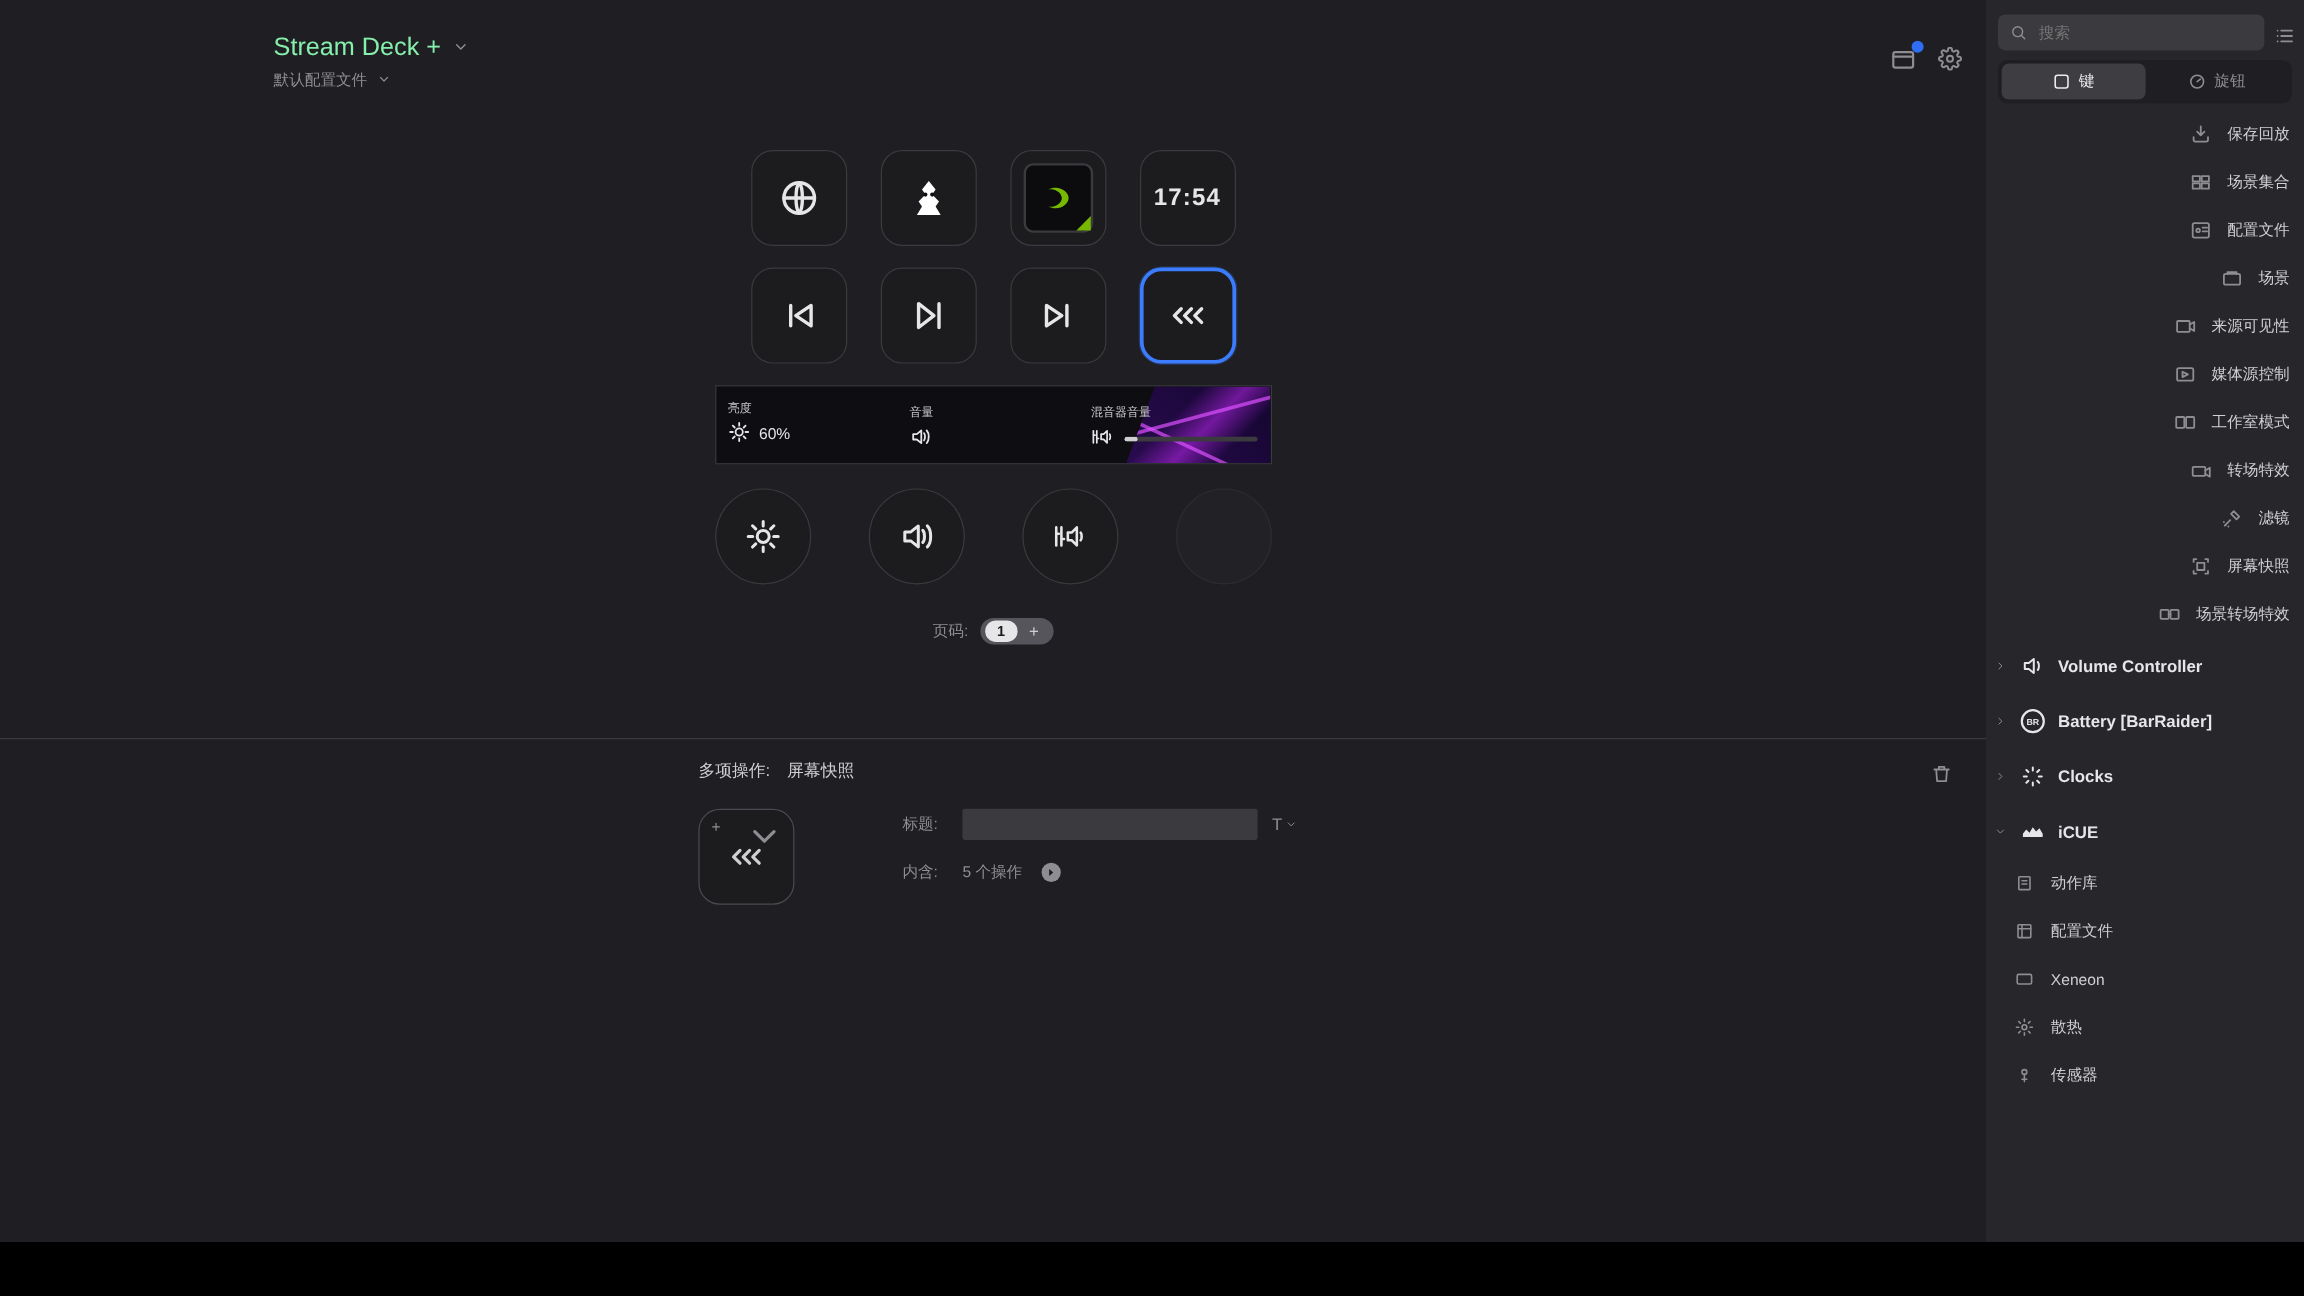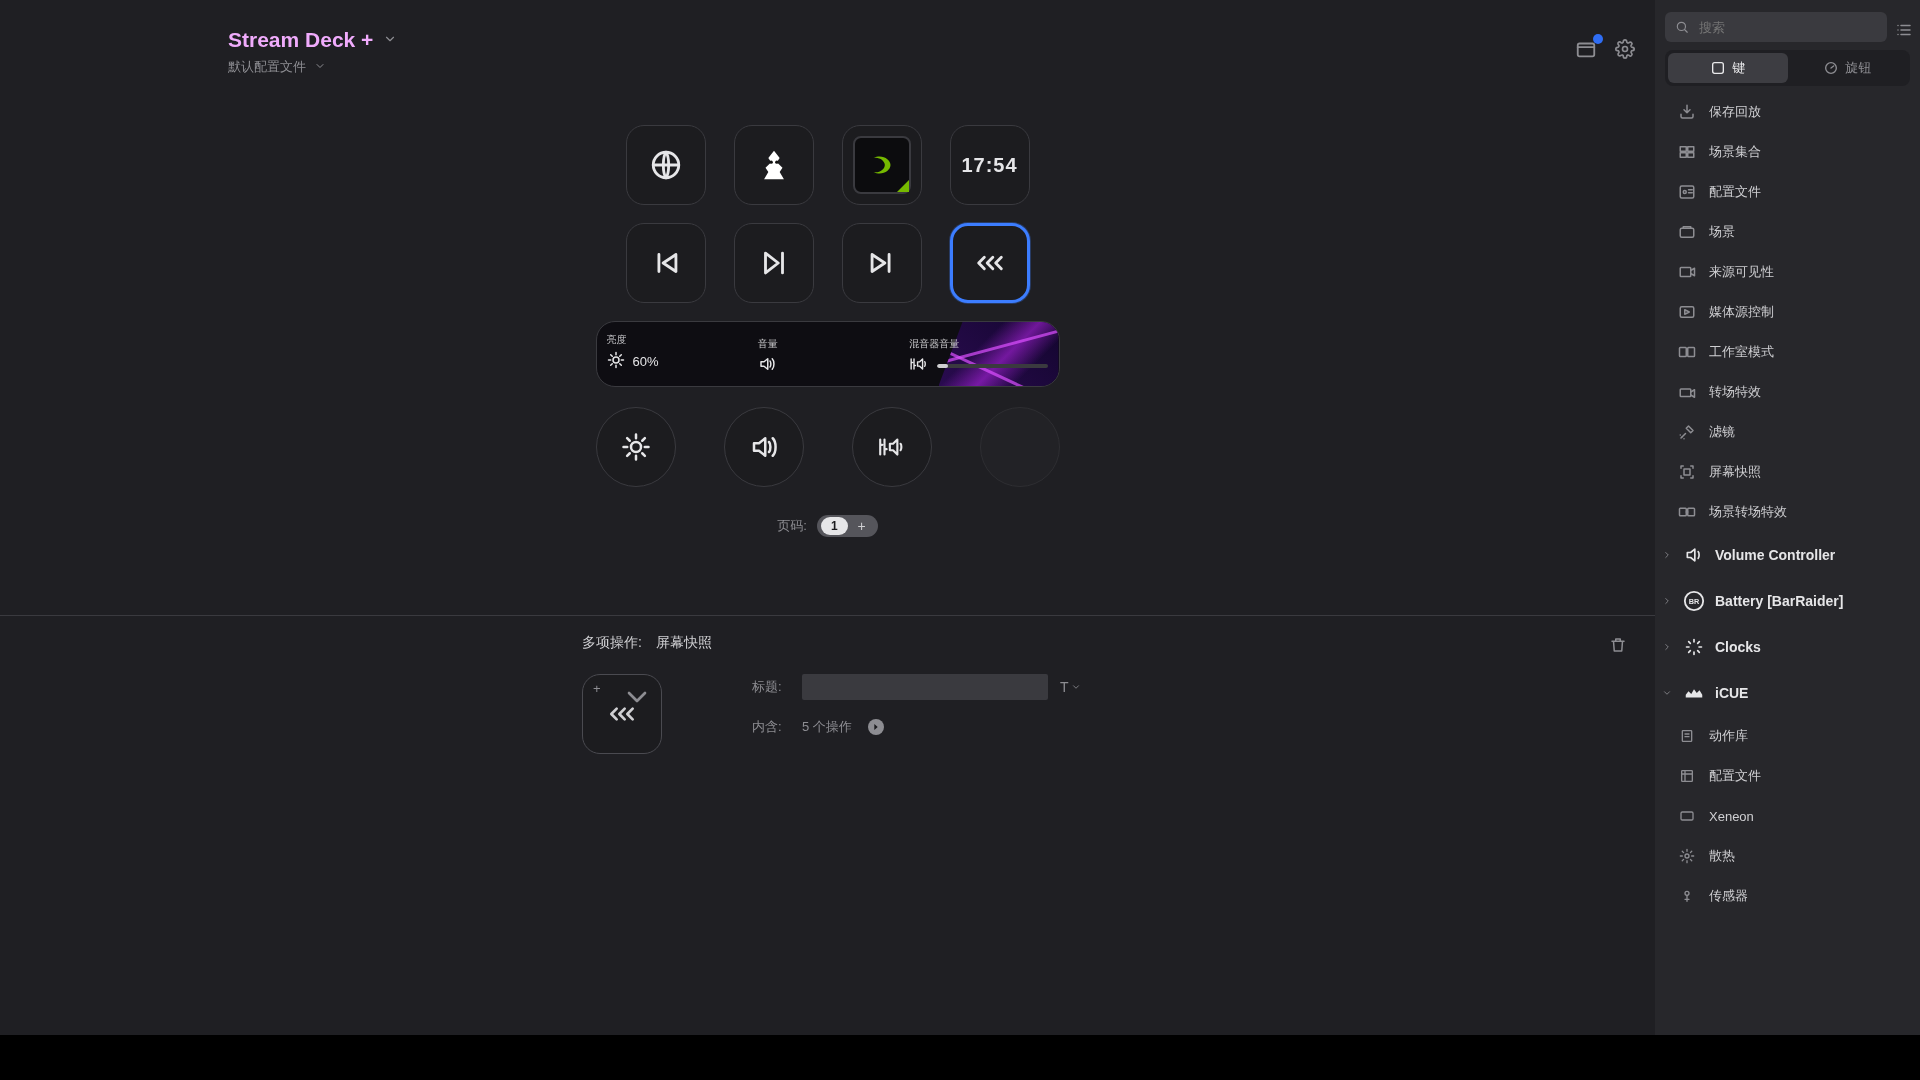--- a/index.html
+++ b/index.html
@@ -18,38 +18,38 @@
     --divider:#3a3a3f;
   }
   *{box-sizing:border-box;}
   html,body{margin:0;padding:0;width:1920px;height:1080px;background:#000;overflow:hidden;}
   body{font-family:"Segoe UI","Microsoft YaHei",Arial,sans-serif;font-size:13px;color:var(--fg);}
   #app{position:relative;width:1920px;height:1080px;background:var(--bg);}
 
   
   .hdr{position:absolute;left:0;top:0;right:265px;height:95px;padding:28px 0 0 228px;}
   .title-row{display:flex;align-items:center;gap:10px;}
-  .title{font-size:21px;font-weight:700;color:#f0abfc;}
+  .title{font-size:21px;font-weight:400;color:#86efac;}
   .chev{display:inline-block;color:var(--fg-dim);}
   .profile-row{margin-top:6px;display:flex;align-items:center;gap:8px;color:var(--fg-dim);font-size:13px;}
   .hdr-icons{position:absolute;right:20px;top:38px;display:flex;align-items:center;gap:18px;color:var(--fg-dim);}
   .badge-dot{position:relative;}
   .badge-dot::after{content:"";position:absolute;top:-4px;right:-6px;width:10px;height:10px;border-radius:50%;background:var(--accent);}
 
   
   .canvas{position:absolute;left:0;top:95px;right:265px;bottom:465px;}
   .keys-wrap{position:absolute;left:50%;transform:translateX(-50%);top:30px;}
   .key-grid{display:grid;grid-template-columns:repeat(4,80px);grid-auto-rows:80px;gap:18px 28px;justify-content:center;}
   .key{width:80px;height:80px;border-radius:18px;background:var(--key-bg);border:1px solid var(--key-border);display:flex;align-items:center;justify-content:center;color:#e6e6e8;font-weight:600;}
   .key.selected{border:3px solid var(--accent-glow);box-shadow:0 0 0 1px rgba(60,125,255,.3);}
   .key svg{width:34px;height:34px;}
   .key-clock{font-family:"Segoe UI",sans-serif;font-size:20px;letter-spacing:1px;}
 
   
-  .touchbar{margin-top:18px;width:464px;height:66px;border:1px solid var(--key-border);border-radius:19px;background:#0e0d12;position:relative;display:flex;align-items:flex-end;padding:8px 10px 10px;gap:12px;overflow:hidden;}
+  .touchbar{margin-top:18px;width:464px;height:66px;border:1px solid var(--key-border);border-radius:0;background:#0e0d12;position:relative;display:flex;align-items:flex-end;padding:8px 10px 10px;gap:12px;overflow:hidden;}
   .touchbar .slot{flex:1;display:flex;flex-direction:column;gap:4px;position:relative;}
   .tb-label{font-size:10px;color:#c9c9cc;}
   .tb-row{display:flex;align-items:center;gap:8px;}
   .tb-ico{color:#e6e6e8;}
   .tb-val{font-size:13px;color:#e6e6e8;}
   .tb-track{height:4px;border-radius:2px;background:#3a3a3f;flex:1;position:relative;overflow:hidden;}
   .tb-fill{position:absolute;left:0;top:0;bottom:0;background:#cfcfd2;border-radius:2px;}
   .tb-art{position:absolute;right:0;top:0;bottom:0;width:120px;background:
     linear-gradient(135deg,rgba(160,40,255,.0) 35%,rgba(200,40,255,.5) 55%,rgba(120,30,220,.0) 75%),
     linear-gradient(45deg,rgba(60,10,120,.6),rgba(20,5,50,.9));
@@ -98,21 +98,21 @@
   .sb-top{display:flex;align-items:flex-end;gap:8px;padding:12px 10px 8px;}
   .search{flex:1;height:30px;background:#3a3a3f;border-radius:6px;display:flex;align-items:center;gap:8px;padding:0 10px;color:var(--fg-dim);}
   .search input{flex:1;background:transparent;border:none;outline:none;color:var(--fg);font-size:13px;}
   .sb-list-ico{color:var(--fg-dim);}
   .sb-tabs{display:flex;gap:0;margin:0 10px 6px;background:#1f1f23;border-radius:8px;padding:3px;}
   .sb-tab{flex:1;display:flex;align-items:center;justify-content:center;gap:6px;height:30px;border-radius:6px;color:var(--fg-dim);font-size:13px;cursor:pointer;}
   .sb-tab.active{background:#3d3d42;color:#eaeaec;}
   .sb-scroll{flex:1;overflow-y:auto;overflow-x:hidden;}
   .sb-scroll::-webkit-scrollbar{width:8px;}
   .sb-scroll::-webkit-scrollbar-thumb{background:#4a4a50;border-radius:4px;}
-  .sb-item{display:flex;align-items:center;gap:12px;height:40px;padding:0 12px 0 22px;color:#cfcfd2;font-size:13px;cursor:pointer;}
+  .sb-item{display:flex;align-items:center;gap:12px;height:40px;padding:0 12px 0 22px;color:#cfcfd2;font-size:13px;cursor:pointer;justify-content:flex-end;}
   .sb-item .ico{width:20px;display:flex;align-items:center;justify-content:center;color:var(--fg-dim);}
   .sb-cat{display:flex;align-items:center;gap:10px;height:46px;padding:0 12px 0 6px;color:#e6e6e8;font-weight:600;font-size:14px;cursor:pointer;}
   .sb-cat .arrow{width:12px;color:var(--fg-dim);display:flex;justify-content:center;}
   .sb-cat .caticon{width:22px;height:22px;display:flex;align-items:center;justify-content:center;}
   .sb-children{display:none;}
   .sb-children.show{display:block;}
   .sb-sub{display:flex;align-items:center;gap:12px;height:40px;padding:0 12px 0 22px;color:#cfcfd2;font-size:13px;cursor:pointer;}
   .sb-sub .ico{width:20px;display:flex;align-items:center;justify-content:center;color:var(--fg-dim);}
 
   

